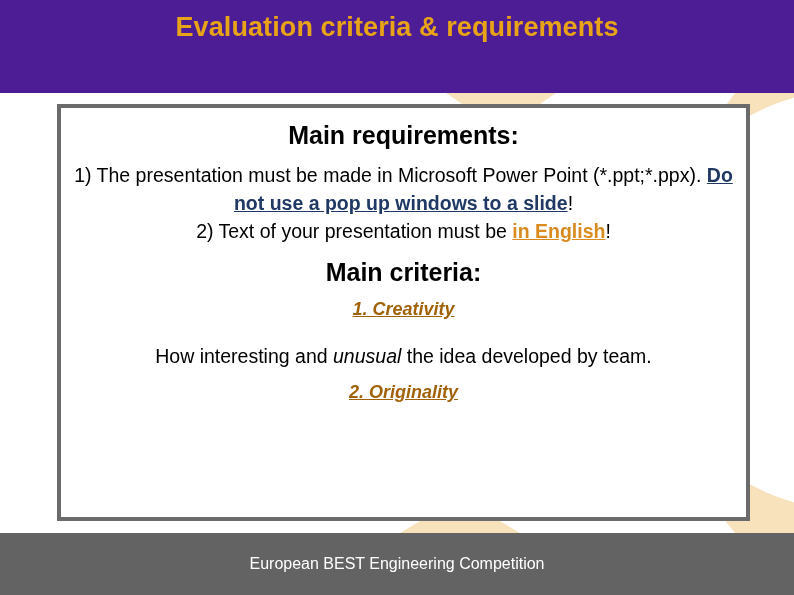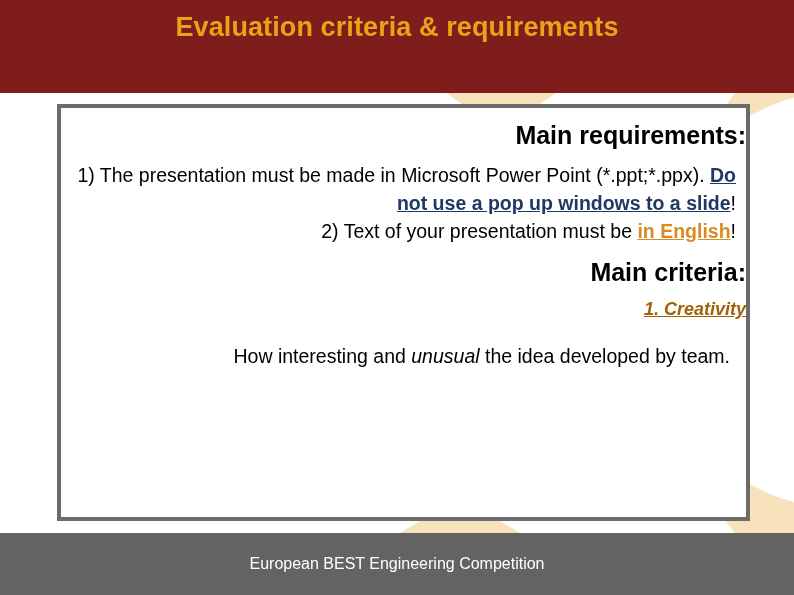--- a/index.html
+++ b/index.html
@@ -31,21 +31,21 @@
     pointer-events: none;
   }
 
   
   .header-band {
     position: absolute;
     left: 0;
     top: 0;
     width: 794px;
     height: 93px;
-    background: #7f1d1d;
+    background: #4c1d95;
     z-index: 5;
   }
   .header-title {
     position: absolute;
     left: 0;
     top: 9px;
     width: 794px;
     text-align: center;
     color: #E8A317;
     font-weight: bold;
@@ -90,21 +90,21 @@
   .content-box {
     position: absolute;
     left: 57px;
     top: 104px;
     width: 693px;
     height: 417px;
     background: #ffffff;
     border: 4px solid #6b6b6b;
     box-sizing: border-box;
     z-index: 4;
-    text-align: right;
+    text-align: center;
     color: #000000;
   }
 
   .heading {
     font-size: 25px;
     font-weight: bold;
     color: #000000;
     line-height: 32px;
   }
   .heading-1 { margin-top: 11px; }
@@ -190,20 +190,21 @@
     </div>
 
     <div class="heading heading-2">Main criteria:</div>
 
     <div class="crit-head">1. Creativity</div>
 
     <div class="crit-body">
       <span>How interesting and </span><span class="ital">unusual</span><span> the idea developed by team.</span>
     </div>
 
+    <div class="crit-head">2. Originality</div>
 
 
   </div>
 
   <div class="footer-band">
     <div class="footer-text">European BEST Engineering Competition</div>
   </div>
 
 </div>
 

